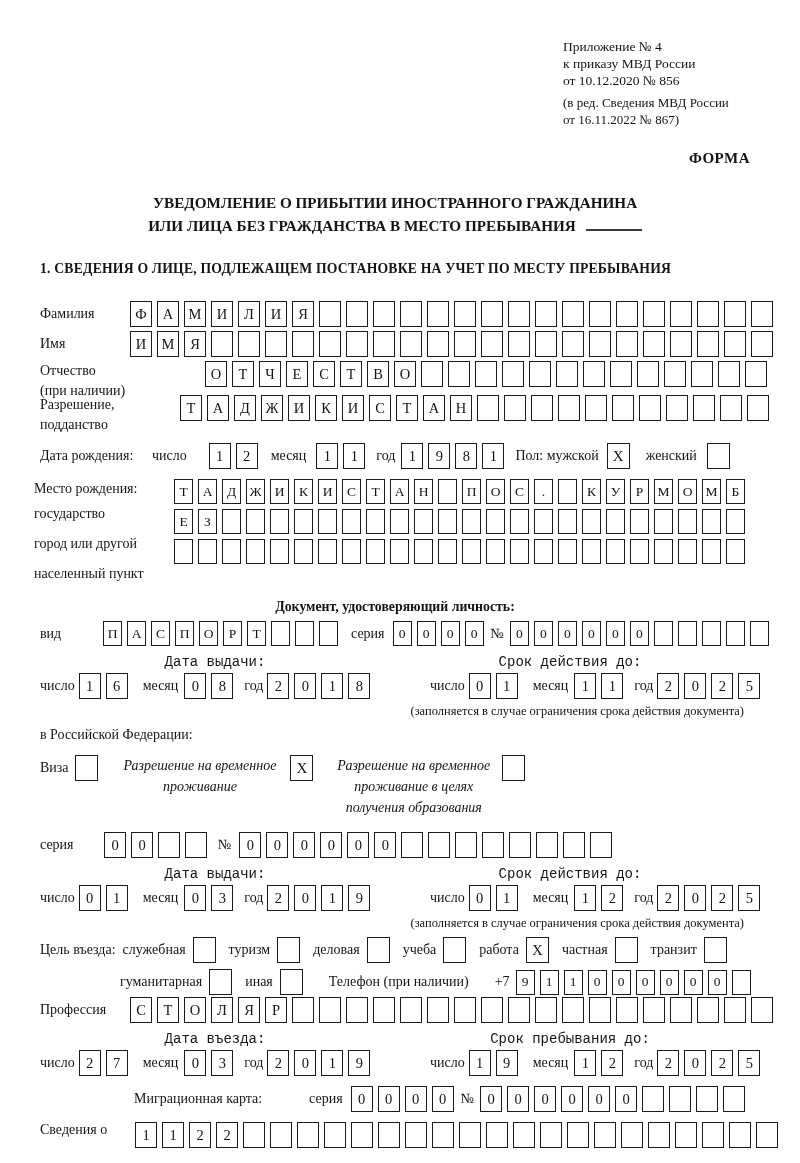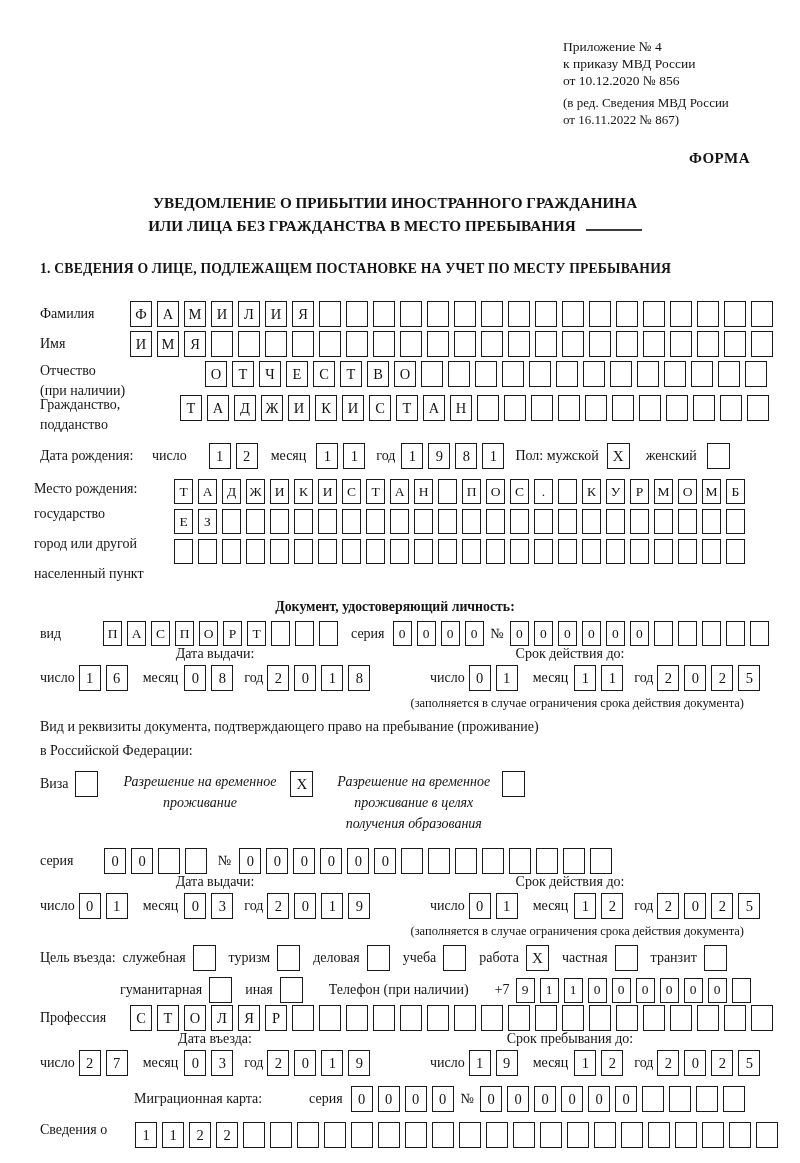--- a/index.html
+++ b/index.html
@@ -19,21 +19,21 @@
   .edition{margin-left:523px;font-size:13px;line-height:17px;margin-top:5px;}
   .forma{text-align:right;font-size:15px;margin-top:22px;letter-spacing:.5px;}
   .title{text-align:center;font-size:15.2px;font-weight:bold;line-height:23px;margin-top:24px;}
   .blank-line{display:inline-block;width:56px;height:13px;border-bottom:2px solid #3a3a3a;margin-left:10px;}
   .sec-heading{font-size:13.7px;font-weight:bold;margin-top:24px;letter-spacing:.2px;}
   .lblcol{display:flex;flex-direction:column;flex:0 0 auto;}
   .lblcol .lbl{line-height:20px;}
   .stack{display:flex;flex-direction:column;}
   .stack .cells{margin-bottom:5px;}
   .doc-heading{text-align:center;font-size:13.8px;font-weight:bold;margin-top:10px;margin-bottom:6px;}
-  .hdr2{display:flex;margin-bottom:3px;}
+  .hdr2{display:flex;margin-top:8px;margin-bottom:3px;font-family:Liberation Mono, monospace;}
   .hdr2 .left{flex:0 0 350px;text-align:center;}
   .hdr2 .right{flex:1;text-align:center;}
   .dates2{display:flex;align-items:center;}
   .dates2 .grp{display:flex;align-items:center;}
   .dates2 .grp.left{flex:0 0 390px;}
   .note{text-align:right;padding-right:6px;margin-top:5px;}
   .mt6{margin-top:6px;}.mt8{margin-top:8px;}.mt10{margin-top:10px;justify-content:flex-end;}.mt24{margin-top:24px;}
   .cb-row{display:flex;align-items:flex-start;margin-top:12px;}
   .cb-item{display:flex;align-items:flex-start;}
   .cb-item .lbl{line-height:26px;}
@@ -150,21 +150,21 @@
         <span class="cell"></span>
         <span class="cell"></span>
         <span class="cell"></span>
         <span class="cell"></span>
         <span class="cell"></span>
       </span>
   </div>
 
   <div class="row" style="margin-top:-6px;align-items:flex-start">
     <span class="lblcol" style="flex:0 0 140px">
-      <span class="lbl">Гражданство,</span>
+      <span class="lbl">Разрешение,</span>
       <span class="lbl">подданство</span>
     </span>
     <span class="cells">
         <span class="cell">Т</span>
         <span class="cell">А</span>
         <span class="cell">Д</span>
         <span class="cell">Ж</span>
         <span class="cell">И</span>
         <span class="cell">К</span>
         <span class="cell">И</span>
@@ -380,21 +380,20 @@
           <span class="cell">2</span>
           <span class="cell">0</span>
           <span class="cell">2</span>
           <span class="cell">5</span>
         </span>
     </span>
   </div>
 
   <div class="note small">(заполняется в случае ограничения срока действия документа)</div>
 
-  <div class="lbl mt8">Вид и реквизиты документа, подтверждающего право на пребывание (проживание)</div>
   <div class="lbl mt8">в Российской Федерации:</div>
 
   <div class="cb-row">
     <span class="cb-item">
       <span class="lbl">Виза</span>
       <span class="cb" style="margin-left:6px"></span>
     </span>
     <span class="cb-item" style="margin-left:26px">
       <span class="cb-lines">
         <span class="lbl">Разрешение на временное</span>

